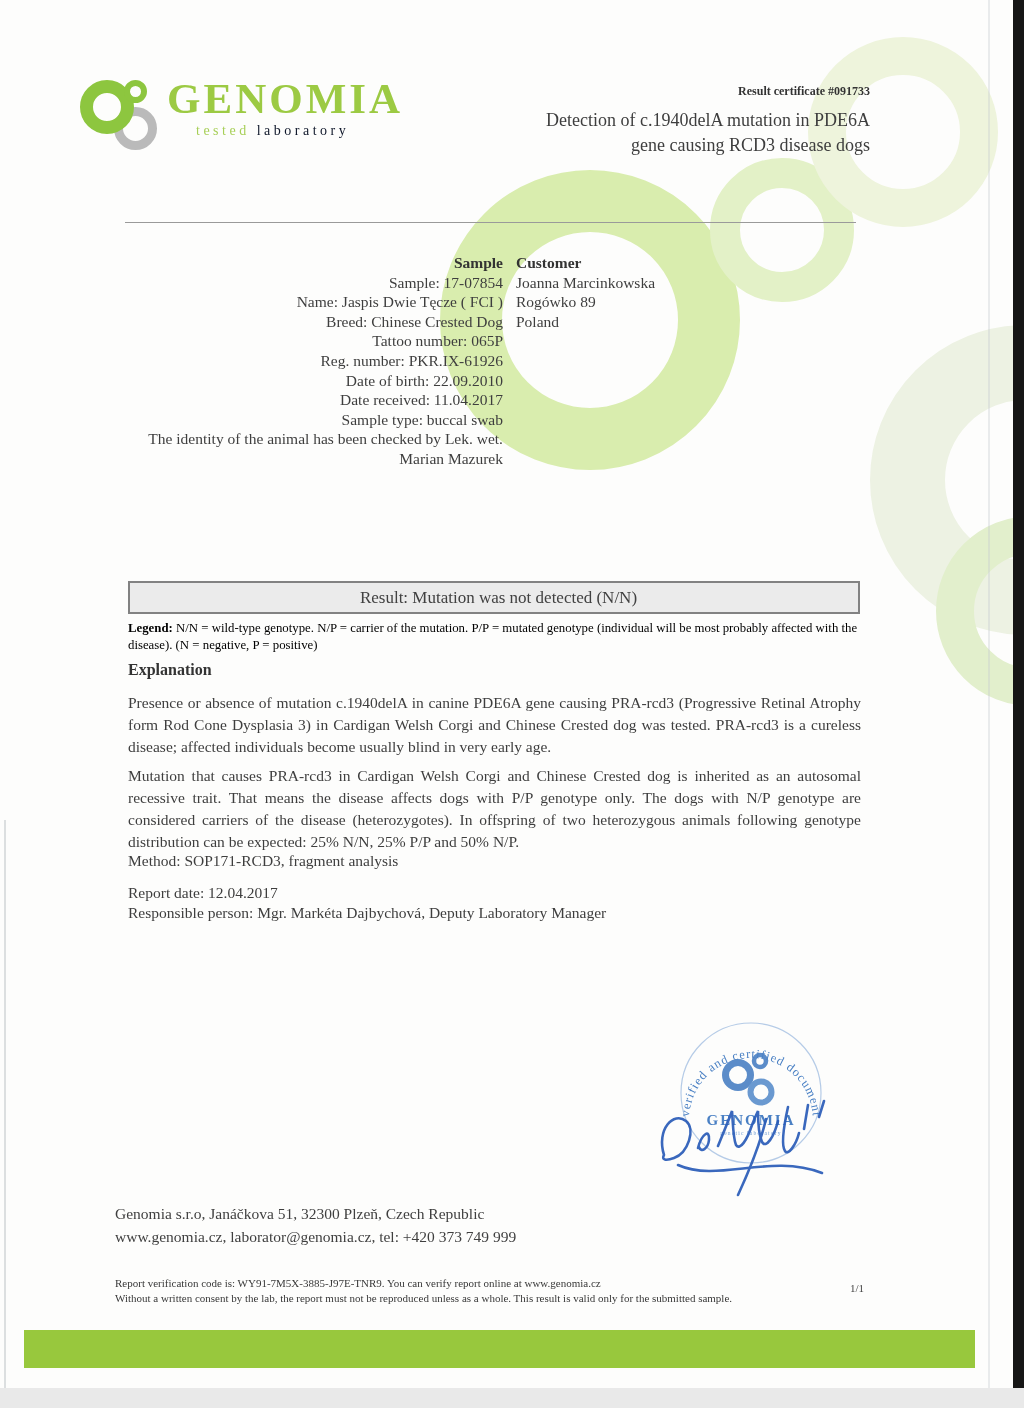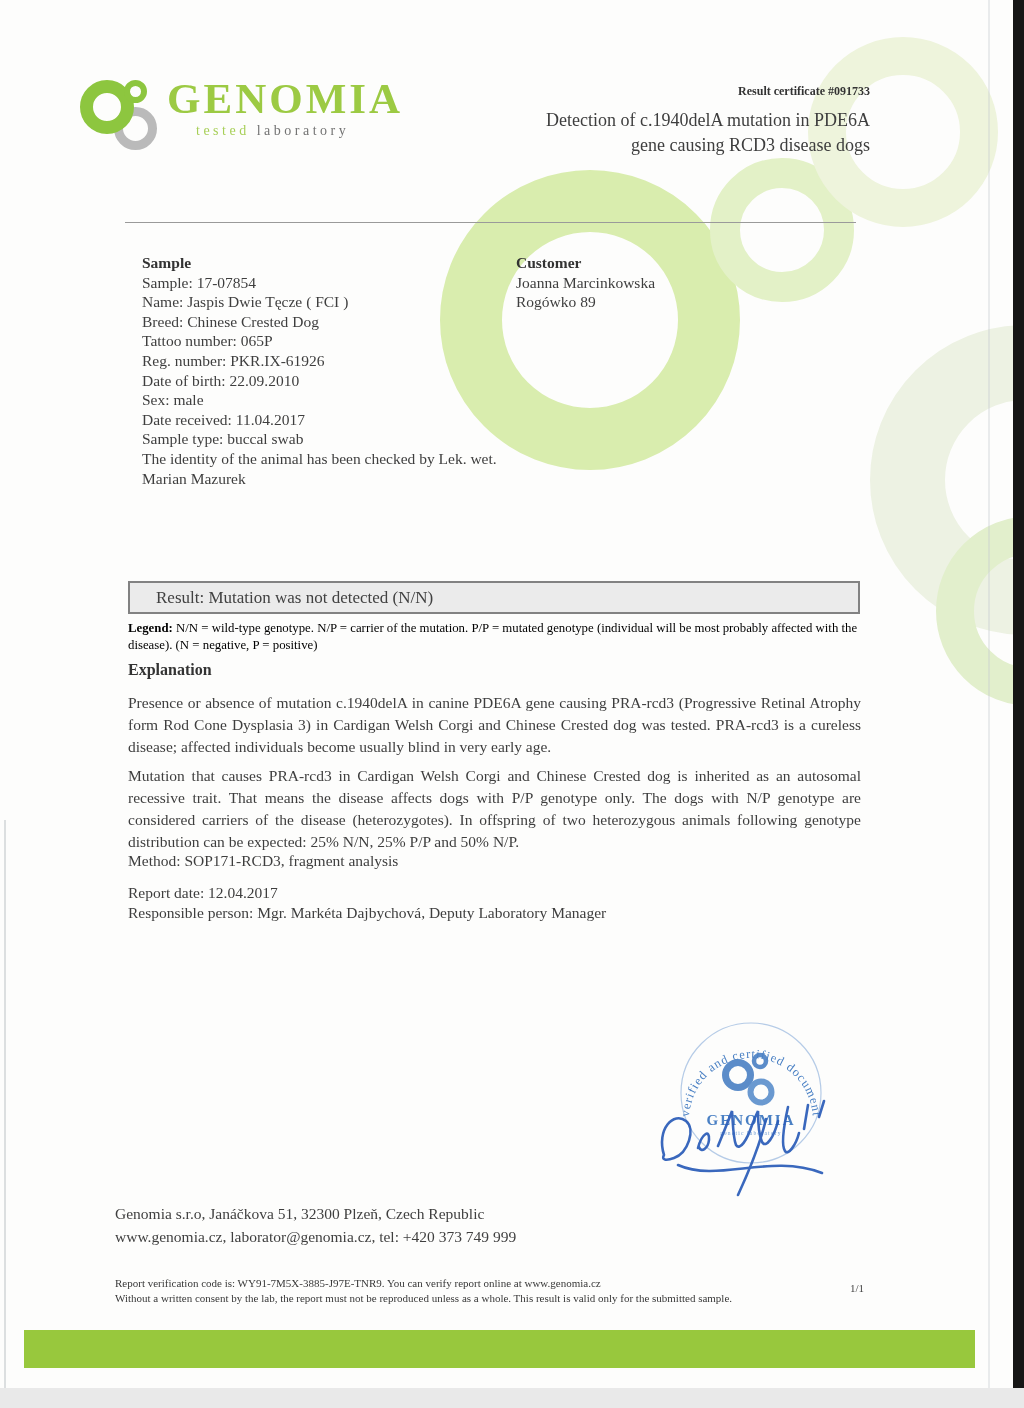--- a/index.html
+++ b/index.html
@@ -21,36 +21,36 @@
   .wm4{left:808px;top:37px;width:114px;height:114px;border:38px solid #eef4dc;}
   .wm5{left:936px;top:516px;width:114px;height:114px;border:38px solid #e2efcc;}
   
   .ring{position:absolute;border-radius:50%;}
   .lg-big{left:80px;top:80px;width:28px;height:28px;border:13px solid #8dc63f;}
   .lg-small{left:124px;top:80px;width:11px;height:11px;border:6px solid #8dc63f;}
   .lg-gray{left:114px;top:107px;width:25px;height:25px;border:9px solid #bababa;}
   .brand{position:absolute;left:167px;top:74px;font-size:43px;font-weight:bold;
          letter-spacing:3px;color:#9cca43;z-index:3;}
   .tagline{position:absolute;left:196px;top:123px;font-size:14px;letter-spacing:3.5px;z-index:3;}
-  .tg-green{color:#a7cf57;} .tg-gray{color:#737373;}
+  .tg-green{color:#a7cf57;} .tg-gray{color:#0f172a;}
   
   .header-right{position:absolute;right:154px;top:84px;width:520px;text-align:right;z-index:3;}
   .cert-title{font-size:12px;font-weight:bold;color:#333;margin-bottom:9px;}
   .test-title{font-size:18px;line-height:25px;color:#3e3e3e;}
   
   .rule{position:absolute;left:125px;top:222px;width:731px;height:1px;background:#9a9a9a;z-index:3;}
   
   .info-block{position:absolute;top:253px;font-size:15.5px;line-height:19.6px;z-index:3;}
-  .sample-block{left:142px;width:378px;}
+  .sample-block{left:125px;width:378px;text-align:right;}
   .customer-block{left:508px;width:300px;margin-left:8px;}
   .block-heading{font-weight:bold;color:#333;}
   
   .result-box{position:absolute;left:128px;top:581px;width:728px;height:29px;background:#ebebeb;
               border:2px solid #828282;z-index:3;}
-  .result-box span{display:block;padding-left:26px;line-height:29px;font-size:17px;color:#414141;}
+  .result-box span{display:block;padding-left:9px;line-height:29px;font-size:17px;color:#414141;text-align:center;}
   .legend{position:absolute;left:128px;top:620px;width:742px;font-size:12.8px;line-height:16.5px;
           color:#000000;z-index:3;}
   .expl-heading{position:absolute;left:128px;top:661px;font-size:16px;font-weight:bold;color:#333;z-index:3;}
   .para{position:absolute;left:128px;width:733px;margin:0;font-size:15.5px;line-height:22px;
         text-align:justify;z-index:3;}
   .p1{top:692px;} .p2{top:765px;}
   .method-line{position:absolute;left:128px;top:852px;font-size:15.5px;z-index:3;}
   .rdate-line{position:absolute;left:128px;top:884px;font-size:15.5px;z-index:3;}
   .resp-line{position:absolute;left:128px;top:904px;font-size:15.5px;z-index:3;}
   
@@ -89,30 +89,30 @@
   <div class="rule"></div>
 
   <div class="info-block sample-block">
     <div class="block-heading">Sample</div>
     <div>Sample: 17-07854</div>
     <div>Name: Jaspis Dwie Tęcze ( FCI )</div>
     <div>Breed: Chinese Crested Dog</div>
     <div>Tattoo number: 065P</div>
     <div>Reg. number: PKR.IX-61926</div>
     <div>Date of birth: 22.09.2010</div>
-    <div>Sex: male</div>
     <div>Date received: 11.04.2017</div>
     <div>Sample type: buccal swab</div>
     <div>The identity of the animal has been checked by Lek. wet. Marian Mazurek</div>
   </div>
 
   <div class="info-block customer-block">
     <div class="block-heading">Customer</div>
     <div>Joanna Marcinkowska</div>
     <div>Rogówko 89</div>
+    <div>Poland</div>
   </div>
 
   <div class="result-box">
     <span>Result: Mutation was not detected (N/N)</span>
   </div>
 
   <div class="legend"><b>Legend:</b> <span>N/N = wild-type genotype. N/P = carrier of the mutation. P/P = mutated genotype (individual will be most probably affected with the disease). (N = negative, P = positive)</span></div>
 
   <div class="expl-heading">Explanation</div>
   <p class="para p1">Presence or absence of mutation c.1940delA in canine PDE6A gene causing PRA-rcd3 (Progressive Retinal Atrophy form Rod Cone Dysplasia 3) in Cardigan Welsh Corgi and Chinese Crested dog was tested. PRA-rcd3 is a cureless disease; affected individuals become usually blind in very early age.</p>

